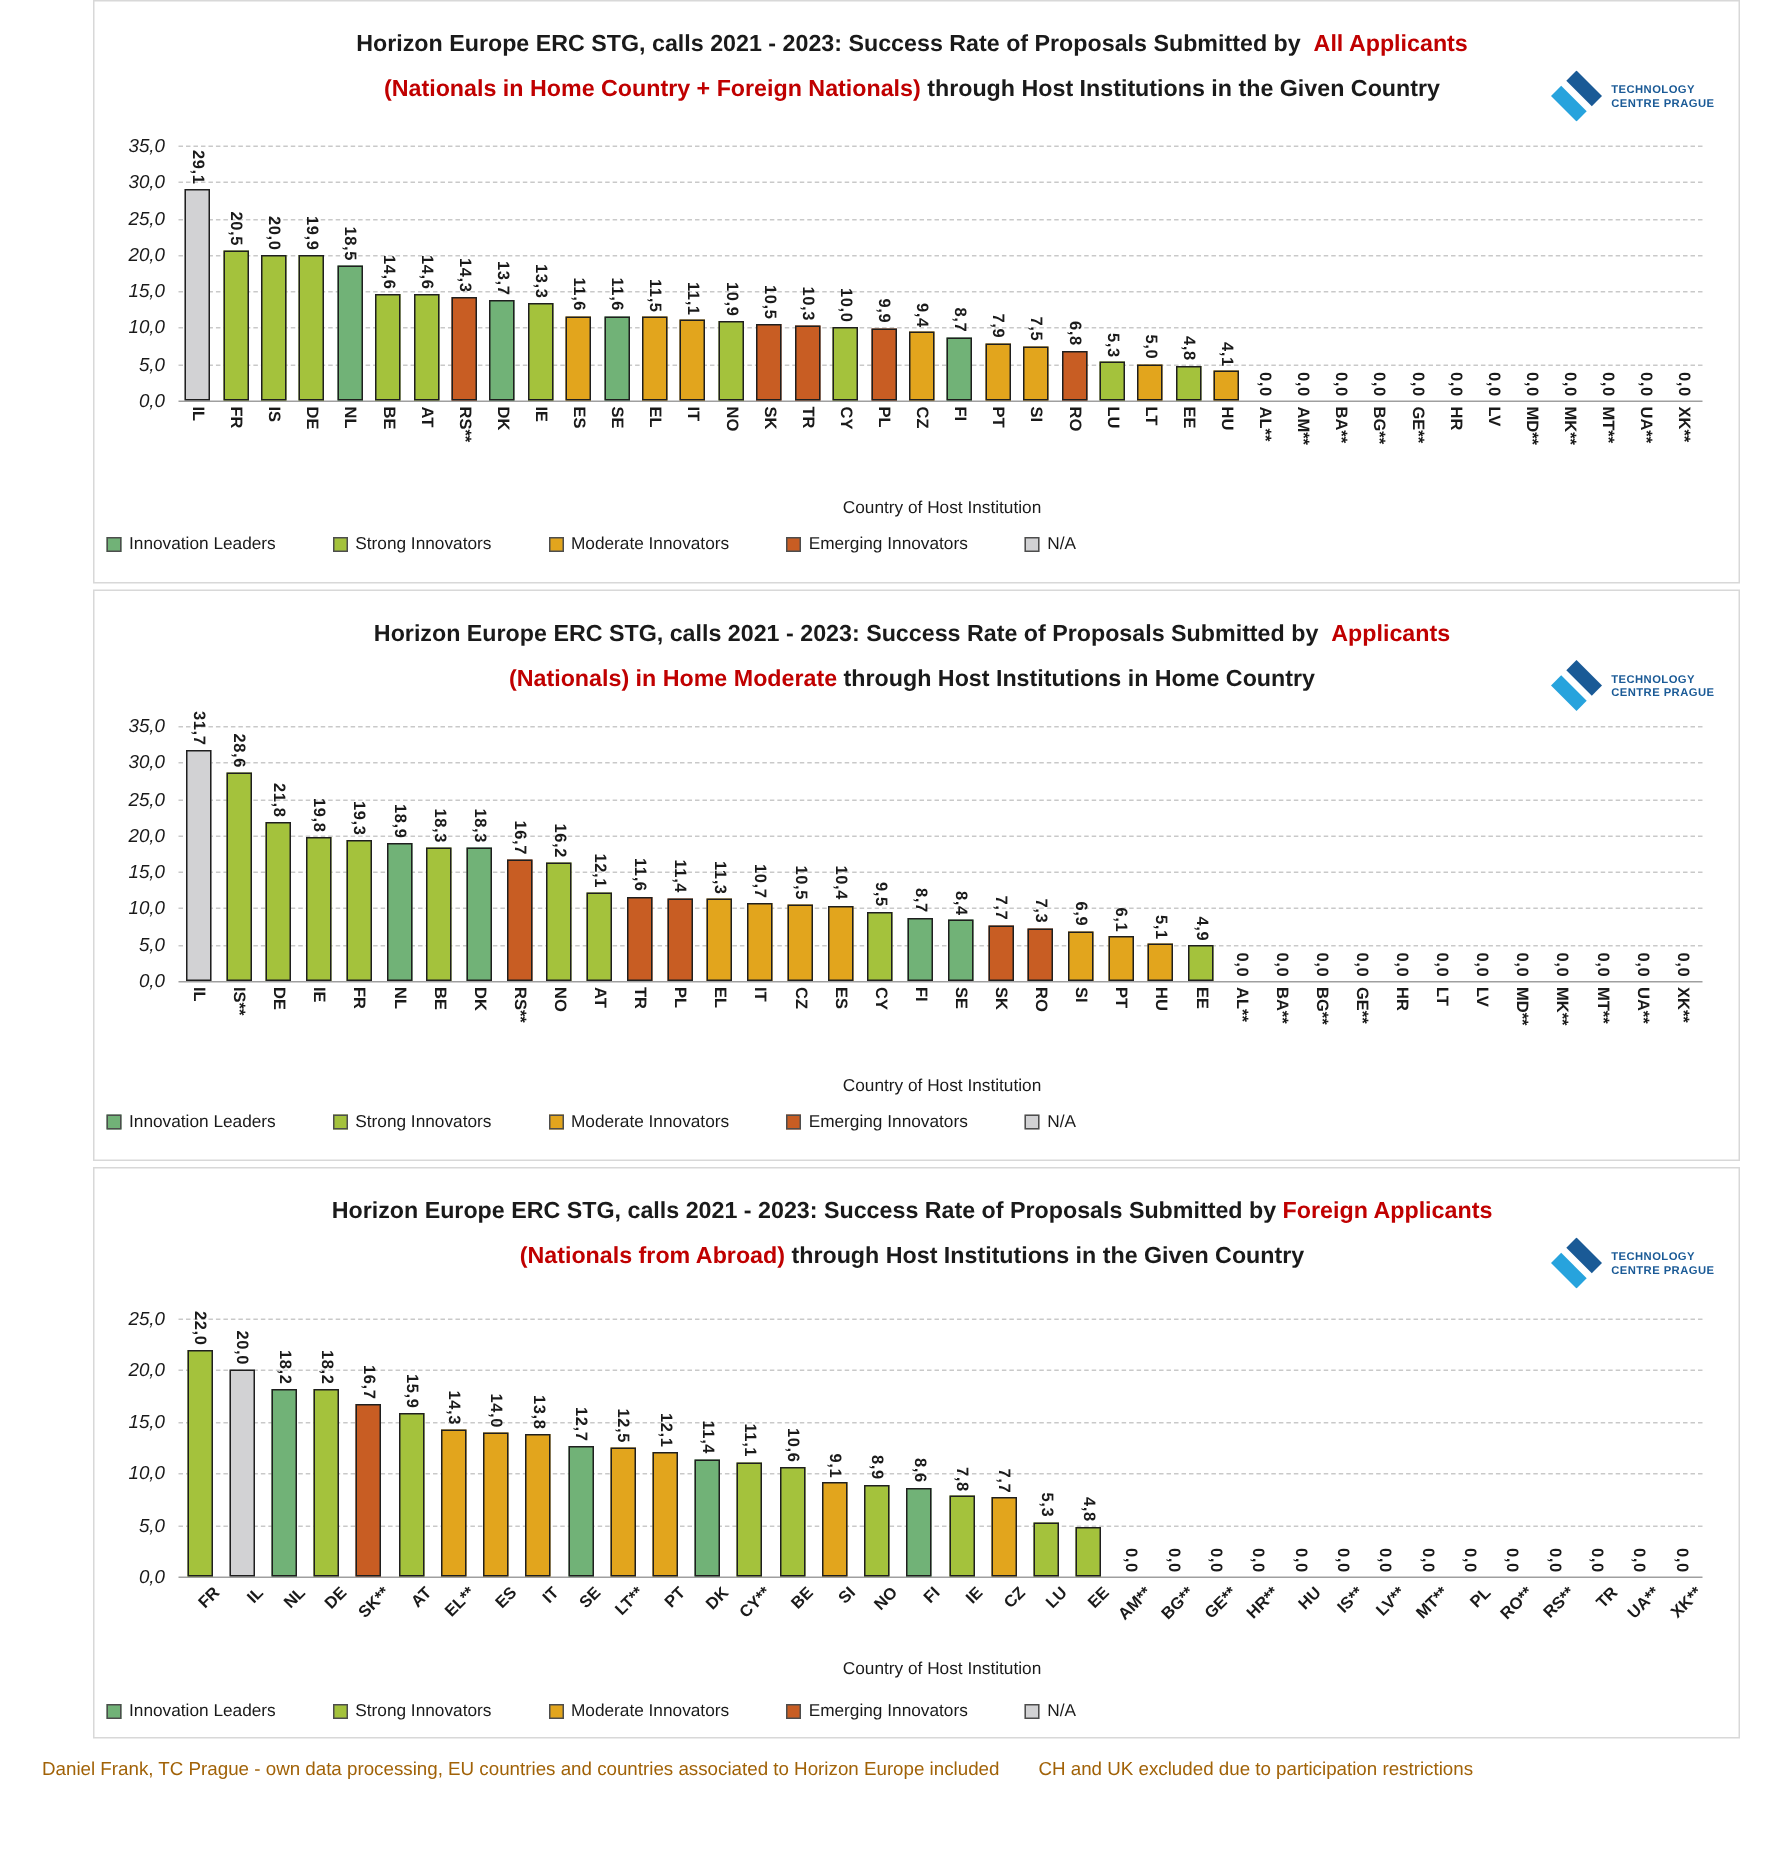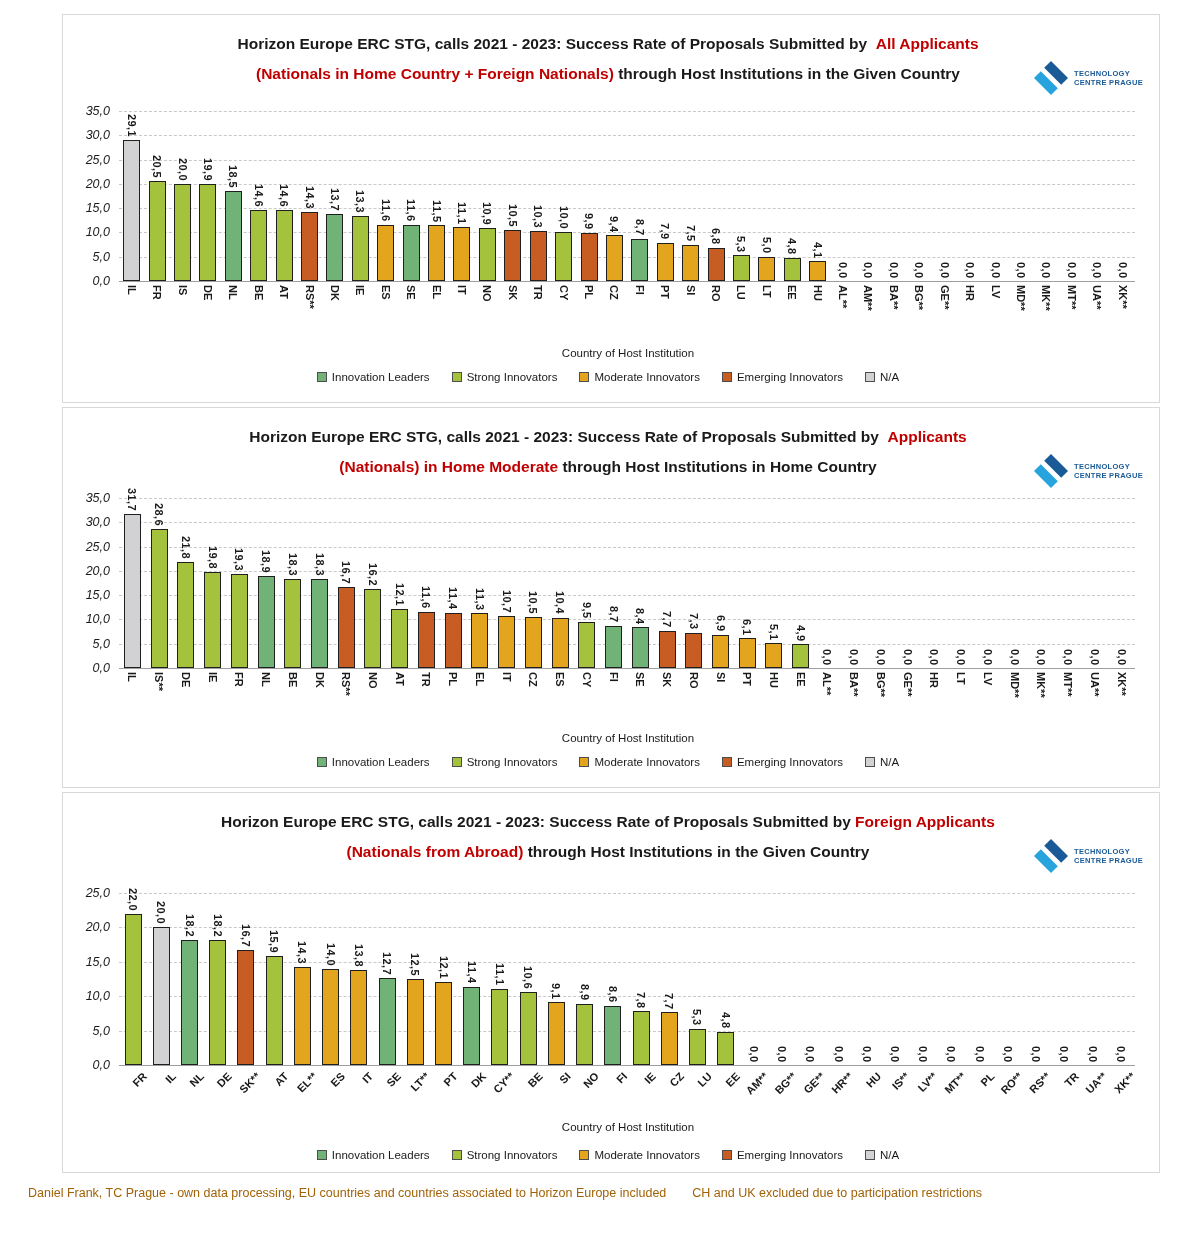--- a/index.html
+++ b/index.html
@@ -1,18 +1,18 @@
 <!DOCTYPE html>
 <html><head>
 <meta charset="utf-8">
 <style>
   * { margin:0; padding:0; box-sizing:border-box; }
   html,body { width:1185px; height:1240px; background:#ffffff; overflow:hidden;
     font-family:"Liberation Sans","DejaVu Sans",sans-serif; color:#1a1a1a; }
-  .page { width:1185px; height:1240px; position:relative; padding-top:14px; }
+  .page { width:1185px; height:1240px; position:relative; }
 
   .panel { position:relative; width:1098px; margin:0 0 4px 62px; border:1px solid #d8d8d8;
     background:#fff; padding:6px 14px 6px 8px; display:flex; flex-direction:column; overflow:hidden; }
   .panel.p0 { height:389px; }
   .panel.p1 { height:381px; }
   .panel.p2 { height:381px; }
 
   .titleblock { margin-top:8px; text-align:center; font-weight:bold; font-size:15.5px; line-height:30px; }
   .tb { color:#1a1a1a; }
   .tr { color:#c00000; }
@@ -41,21 +41,21 @@
   .xticks { flex:1; display:flex; }
   .p0 .xticks { height:62px; }
   .p1 .xticks { height:60px; }
   .p2 .xticks { height:52px; }
   .xtick { flex:1; position:relative; display:flex; justify-content:center; align-items:flex-start; }
   .xtick .lab90 { writing-mode:vertical-rl; font-size:11px; font-weight:bold; margin-top:4px; white-space:nowrap; }
   .xtick .lab45 { position:absolute; top:5px; right:calc(50% - 8px); transform:rotate(-45deg);
     transform-origin:100% 0; font-size:11px; font-weight:bold; white-space:nowrap; }
 
   .xaxis-title { text-align:center; font-size:11.5px; margin-top:4px; padding-left:40px; color:#1a1a1a; }
-  .legend { display:flex; justify-content:center; gap:22px; margin-top:12px; }
+  .legend { display:flex; justify-content:flex-start; gap:38px; margin-top:12px; }
   .p2 .legend { margin-top:16px; }
   .legend-item { display:flex; align-items:center; gap:5px; font-size:11.5px; }
   .swatch { width:10px; height:10px; border:1px solid #4d4d4d; flex:none; }
 
   .footer { margin:10px 0 0 28px; font-size:12.5px; line-height:21px; color:#a16207; }
   .footer .gap1 { margin-left:26px; }
   .footer .gap2 { margin-left:76px; }
 </style>
 </head>
 <body>

